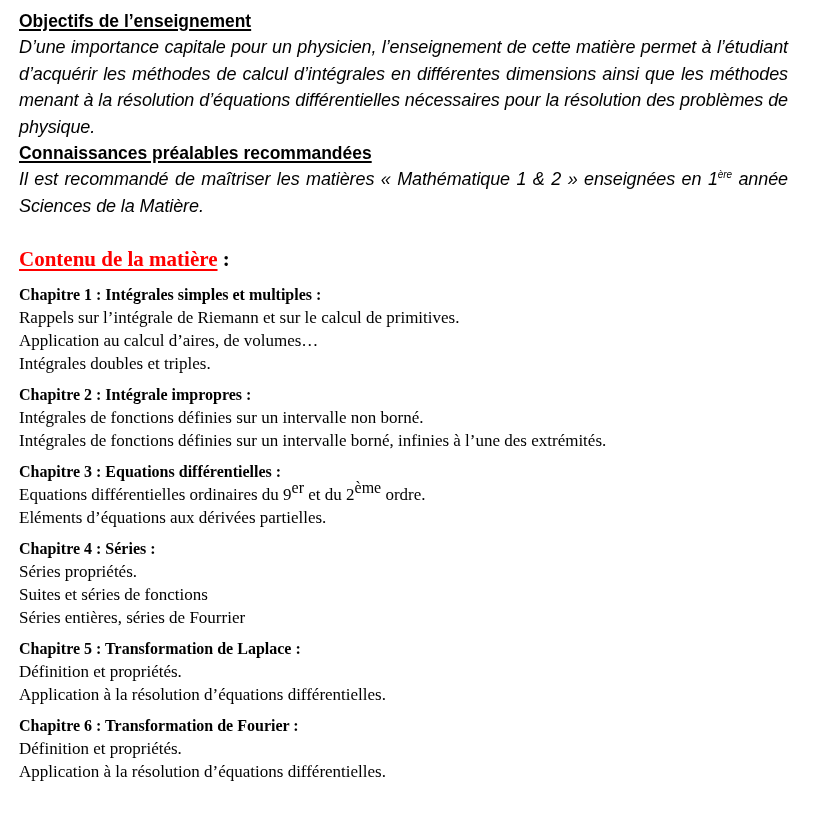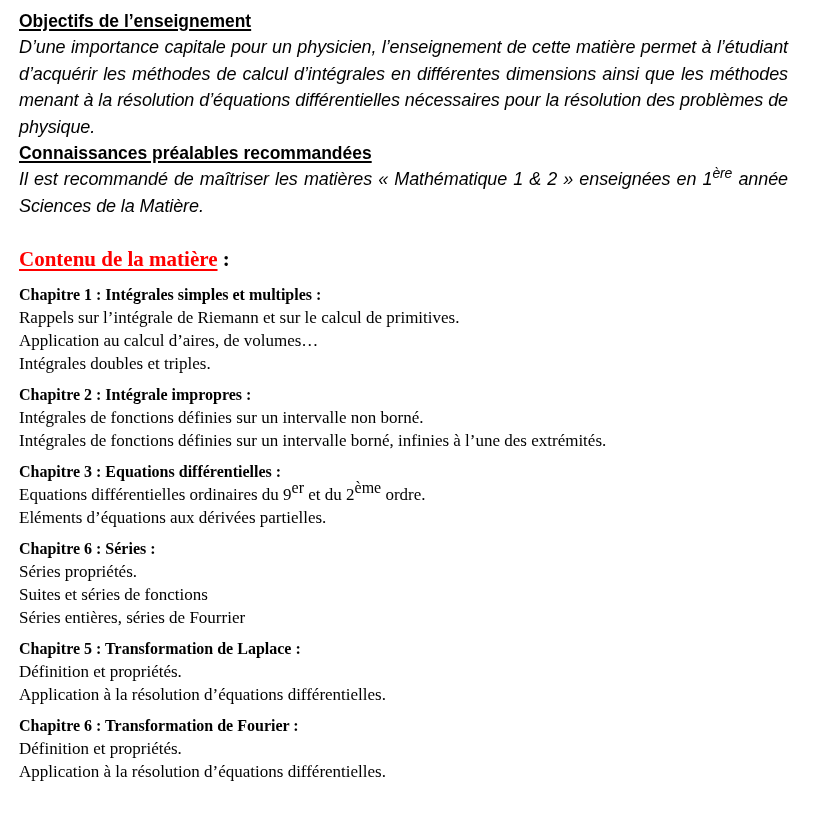--- a/index.html
+++ b/index.html
@@ -37,21 +37,21 @@
       font-family: "Liberation Sans", sans-serif;
       font-style: italic;
       font-size: 18px;
       line-height: 26.5px;
       text-align: justify;
       text-align-last: left;
       margin: 0;
       letter-spacing: -0.1px;
     }
     .sup {
-      font-size: 14px;
+      font-size: 10px;
       vertical-align: 7px;
       line-height: 0;
     }
     .sec1-title { position: absolute; top: 8px; left: 0; }
     .sec1-para { position: absolute; top: 34px; left: 0; width: 769px; }
     .sec2-title { position: absolute; top: 140px; left: 0; }
     .sec2-para { position: absolute; top: 166px; left: 0; width: 769px; }
 
     .contenu {
       position: absolute;
@@ -126,21 +126,21 @@
       <div class="ch-line">Intégrales de fonctions définies sur un intervalle borné, infinies à l’une des extrémités.</div>
     </div>
 
     <div class="chapter">
       <div class="ch-title">Chapitre 3 : Equations différentielles :</div>
       <div class="ch-line"><span>Equations différentielles ordinaires du 9</span><span class="sup">er</span><span> et du 2</span><span class="sup">ème</span><span> ordre.</span></div>
       <div class="ch-line">Eléments d’équations aux dérivées partielles.</div>
     </div>
 
     <div class="chapter">
-      <div class="ch-title">Chapitre 6 : Séries :</div>
+      <div class="ch-title">Chapitre 4 : Séries :</div>
       <div class="ch-line">Séries propriétés.</div>
       <div class="ch-line">Suites et séries de fonctions</div>
       <div class="ch-line">Séries entières, séries de Fourrier</div>
     </div>
 
     <div class="chapter">
       <div class="ch-title">Chapitre 5 : Transformation de Laplace :</div>
       <div class="ch-line">Définition et propriétés.</div>
       <div class="ch-line">Application à la résolution d’équations différentielles.</div>
     </div>

